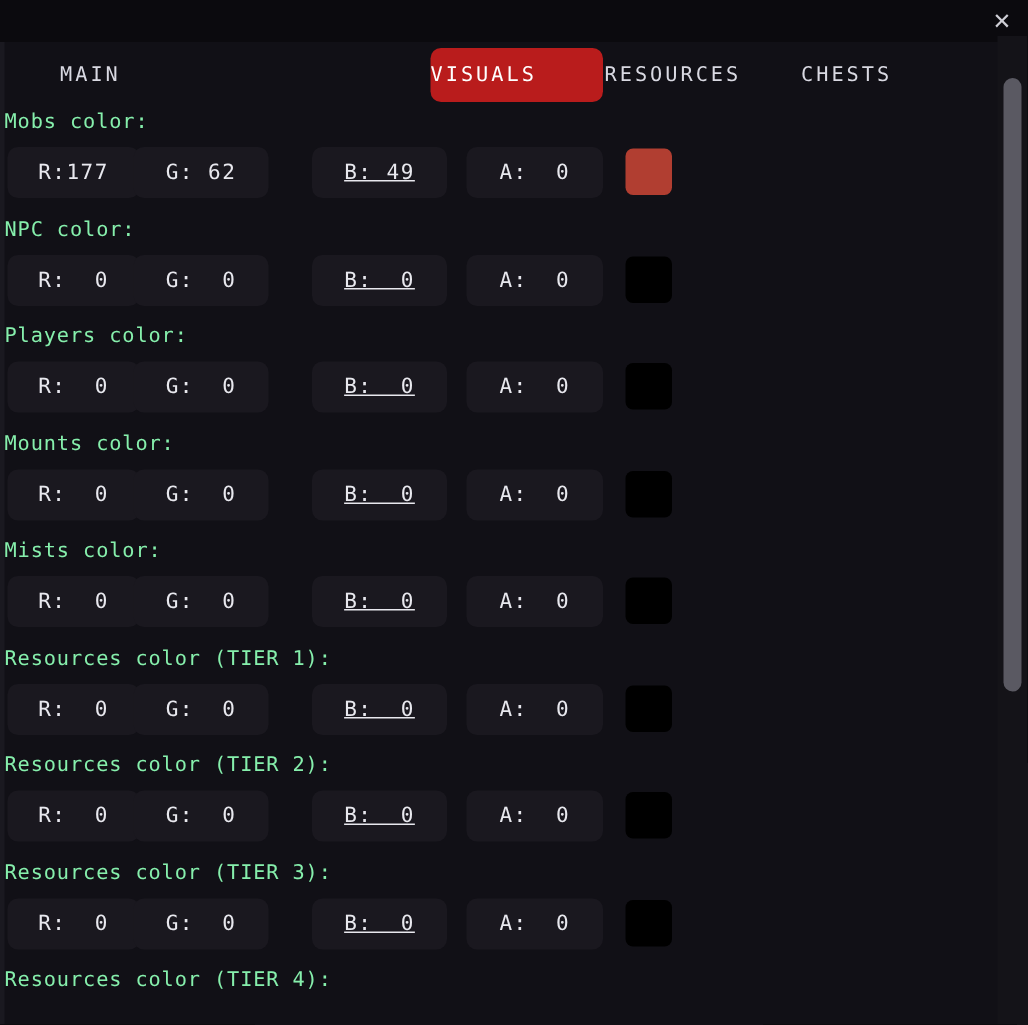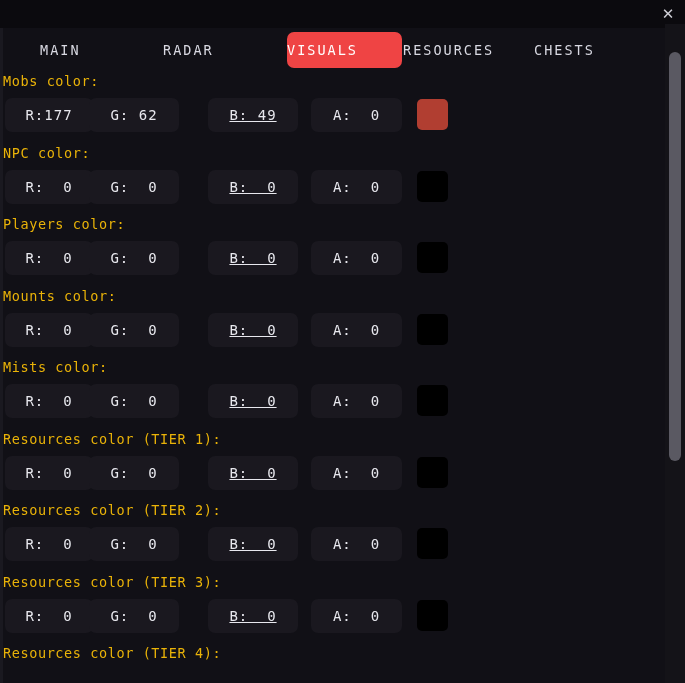--- a/index.html
+++ b/index.html
@@ -55,38 +55,38 @@
     line-height: 36px;
     color: #d9d9e2;
     font-size: 13.5px;
     letter-spacing: 2px;
     border-radius: 7px;
     cursor: pointer;
     user-select: none;
     white-space: nowrap;
   }
   .tab.active {
-    background: #ef4444;
+    background: #b91c1c;
     color: #ffffff;
   }
   
   #content {
     position: absolute;
     left: 0; top: 72px;
     width: 660px;
   }
   .color-group {
     position: relative;
     height: 71.5px;
   }
   .group-label {
     position: absolute;
     left: 3px;
     top: 1px;
-    color: #eab308;
+    color: #86efac;
     font-size: 13.5px;
     letter-spacing: 0.6px;
     white-space: nowrap;
     user-select: none;
   }
   .field-row {
     position: absolute;
     left: 0;
     top: 26px;
     height: 34px;
@@ -144,21 +144,20 @@
 <div id="app">
 
   <div id="left-edge"></div>
 
   <div id="titlebar">
     <div id="close-btn">✕</div>
   </div>
 
   <div id="tabbar">
       <div class="tab" style="left: 40px; width: 115px;">MAIN</div>
-      <div class="tab" style="left: 163px; width: 115px;">RADAR</div>
       <div class="tab active" style="left: 287px; width: 115px;">VISUALS</div>
       <div class="tab" style="left: 534px; width: 120px;">CHESTS</div>
       <div class="tab" style="left: 403px; width: 130px;">RESOURCES</div>
     </div>
 
   <div id="content">
       <div class="color-group">
         <div class="group-label">Mobs color:</div>
         <div class="field-row">
           <div class="chan-field f0">R:177</div>

